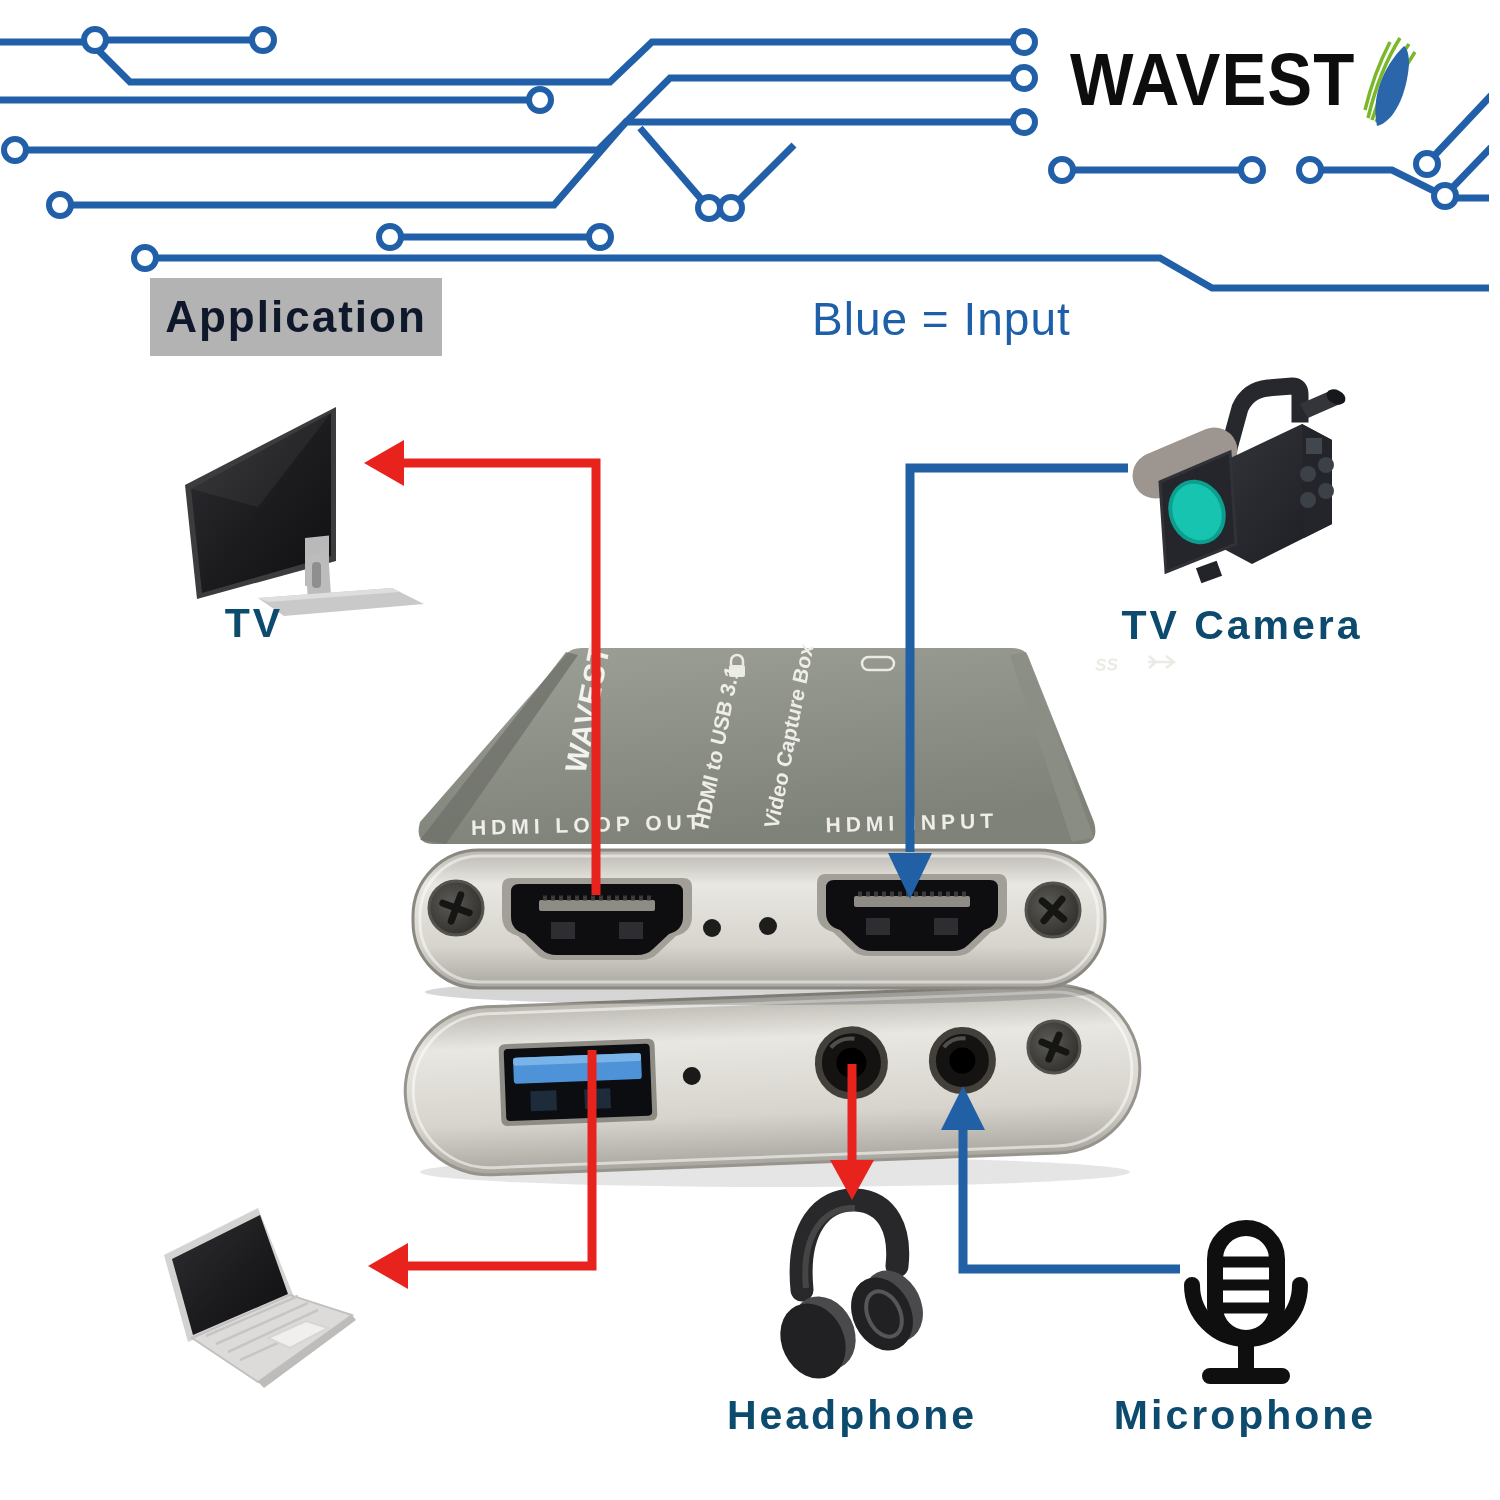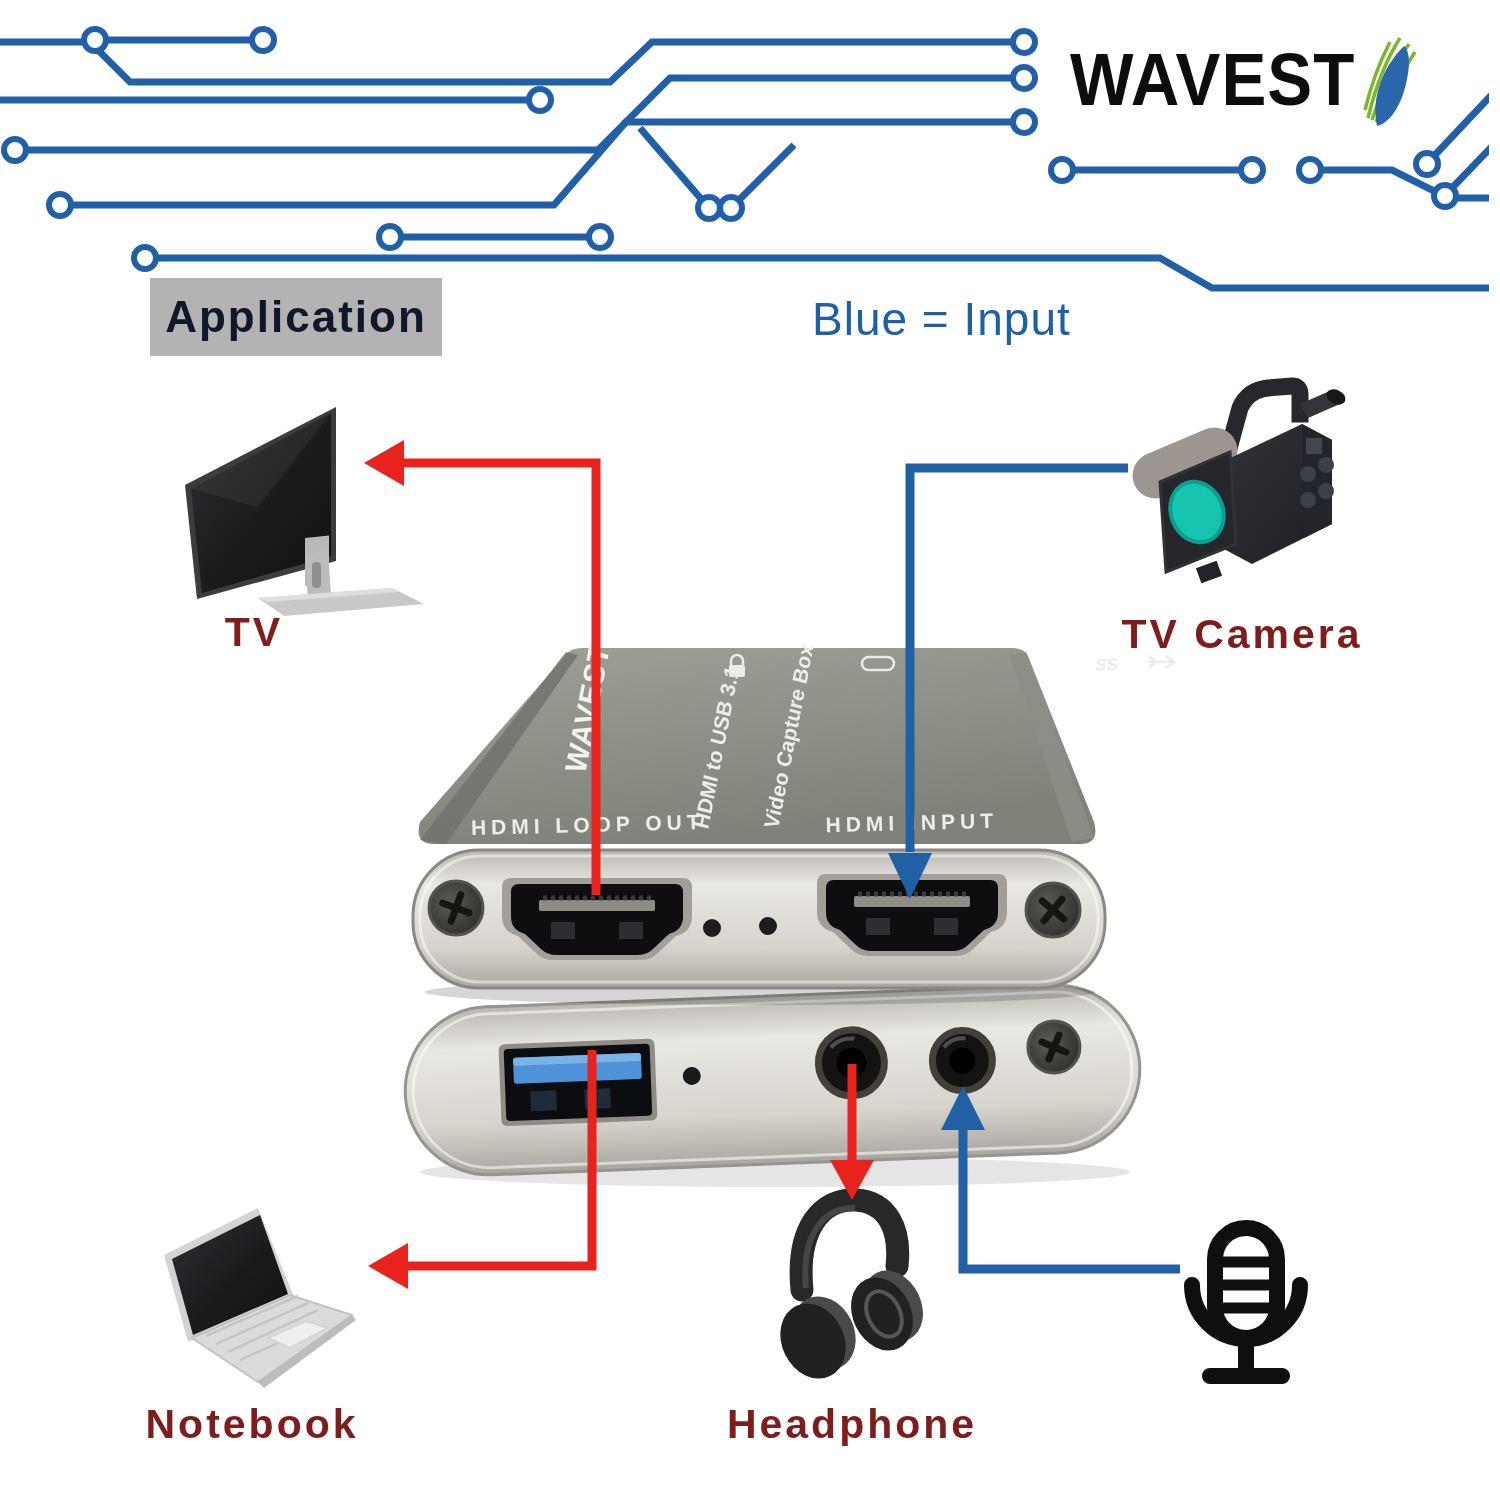--- a/index.html
+++ b/index.html
@@ -14,21 +14,21 @@
   
   .app-box{position:absolute;left:150px;top:278px;width:292px;height:78px;background:#b3b3b3;
            display:flex;align-items:center;justify-content:center;z-index:3;}
   .app-box span{font-size:44px;font-weight:bold;color:#0f172a;letter-spacing:2px;}
   .legend-red{position:absolute;left:487px;top:292px;font-size:46px;font-weight:bold;
               color:#e8231d;letter-spacing:1px;z-index:3;}
   .legend-blue{position:absolute;left:812px;top:292px;font-size:46px;font-weight:normal;
                color:#1d5fa8;letter-spacing:1px;z-index:3;}
   
   .ep-label{position:absolute;transform:translateX(-50%);font-size:41px;font-weight:bold;
-            color:#7f1d1d;letter-spacing:3px;white-space:nowrap;z-index:3;margin-top:9px;}
+            color:#0c4a6e;letter-spacing:3px;white-space:nowrap;z-index:3;}
 </style>
 </head>
 <body>
 
 <div class="canvas">
 
   <svg class="abs" style="left:0;top:0;z-index:1" width="1500" height="330" viewBox="0 0 1500 330">
     <g stroke="#2160a8" stroke-width="7" fill="none">
       <path d="M107,40 H251"></path>
       <path d="M0,42 H90 L130,82 H610 L652,42 H1012"></path>
@@ -287,16 +287,16 @@
       <polygon points="852,1200 830,1160 874,1160" fill="#e8231d"></polygon>
     </g>
     <g>
       <path d="M1180,1269 H963 V1128" stroke="#2160a4" stroke-width="9" fill="none"></path>
       <polygon points="963,1086 941,1130 985,1130" fill="#2160a4"></polygon>
     </g>
   </svg>
 
   <div class="ep-label" style="left:254px;top:600px;">TV</div>
   <div class="ep-label" style="left:1242px;top:602px;">TV Camera</div>
-  <div class="ep-label" style="left:252px;top:1392px;">Notebook</div>
   <div class="ep-label" style="left:852px;top:1392px;">Headphone</div>
+  <div class="ep-label" style="left:1245px;top:1392px;">Microphone</div>
 
 </div>
 
 </body></html>

